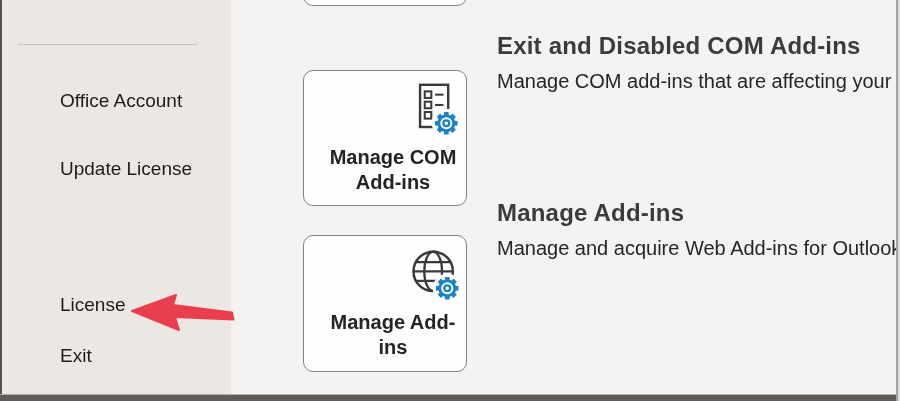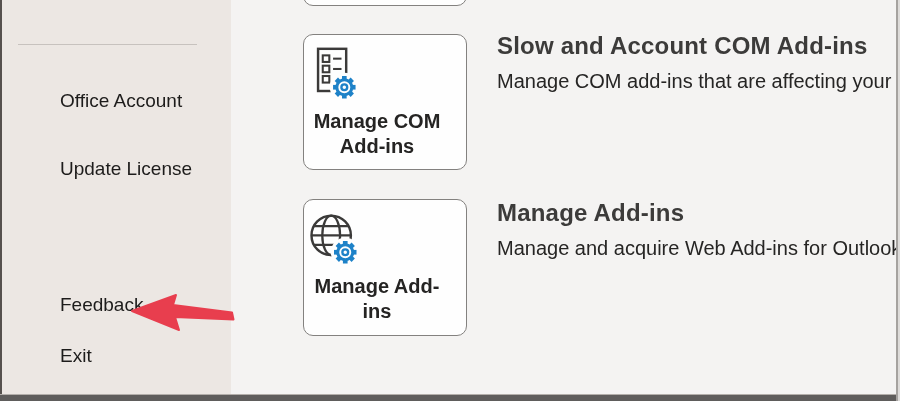--- a/index.html
+++ b/index.html
@@ -26,21 +26,21 @@
   }
   .side-item {
     position:absolute; left:58px; height:24px; line-height:24px;
     font-size:19px; color:#1d1c1b; cursor:pointer; white-space:nowrap;
   }
 
   
   .addin-btn {
     position:absolute; left:303px; width:164px; box-sizing:border-box;
     background:#fefefe; border:1.6px solid #83817f; border-radius:10px;
-    display:flex; flex-direction:column; align-items:flex-start; cursor:pointer;
+    display:flex; flex-direction:column; align-items:flex-end; cursor:pointer;margin-top:36px;
   }
   .addin-btn .icon-wrap { margin-top:10px; width:60px; height:62px; }
   .addin-btn .btn-label {
     width:146px; text-align:center; font-size:20px; font-weight:600;
     color:#252423; line-height:25px; margin-top:2px;
   }
   .partial-btn {
     position:absolute; left:303px; top:-26px; width:164px; height:32px;
     box-sizing:border-box; background:#fefefe; border:1.6px solid #83817f;
     border-radius:10px;
@@ -61,21 +61,21 @@
 </style>
 </head>
 <body>
 
 <div class="screen">
 
   <div class="sidebar">
     <div class="sidebar-divider"></div>
     <div class="side-item" style="top:89px">Office Account</div>
     <div class="side-item" style="top:157px">Update License</div>
-    <div class="side-item" style="top:293px">Feedback</div>
+    <div class="side-item" style="top:293px">License</div>
     <div class="side-item" style="top:344px">Exit</div>
   </div>
 
   <div class="partial-btn"></div>
 
   <div class="addin-btn" style="top:34px; height:136px">
     <div class="icon-wrap">
       <svg width="60" height="62" viewBox="0 0 64 64">
         <rect x="15" y="3" width="30" height="45" fill="none" stroke="#3b3a39" stroke-width="2.6"></rect>
         <rect x="20" y="10" width="7" height="7" fill="none" stroke="#3b3a39" stroke-width="2.2"></rect>
@@ -121,21 +121,21 @@
             <line x1="39.8" y1="48.2" x2="35.5" y2="52.5"></line>
         </g>
         <circle cx="44" cy="44" r="8" fill="#fefefe" stroke="#1e82c8" stroke-width="3.2"></circle>
         <circle cx="44" cy="44" r="3.1" fill="#fefefe" stroke="#1e82c8" stroke-width="2.5"></circle>
       </svg>
     </div>
     <div class="btn-label">Manage Add-ins</div>
   </div>
 
   <div class="sec-text" style="top:32px">
-    <div class="sec-title">Slow and Account COM Add-ins</div>
+    <div class="sec-title">Exit and Disabled COM Add-ins</div>
     <div class="sec-desc">Manage COM add-ins that are affecting your O</div>
   </div>
 
   <div class="sec-text" style="top:199px">
     <div class="sec-title">Manage Add-ins</div>
     <div class="sec-desc">Manage and acquire Web Add-ins for Outlook</div>
   </div>
 
   <svg class="arrow-annot" viewBox="0 0 114 50">
     <polygon points="6,22 50,6 47,16 106,23.5 107.5,30.5 49,28 53,41" fill="#e83e4e" stroke="#e83e4e" stroke-width="2" stroke-linejoin="round"></polygon>

